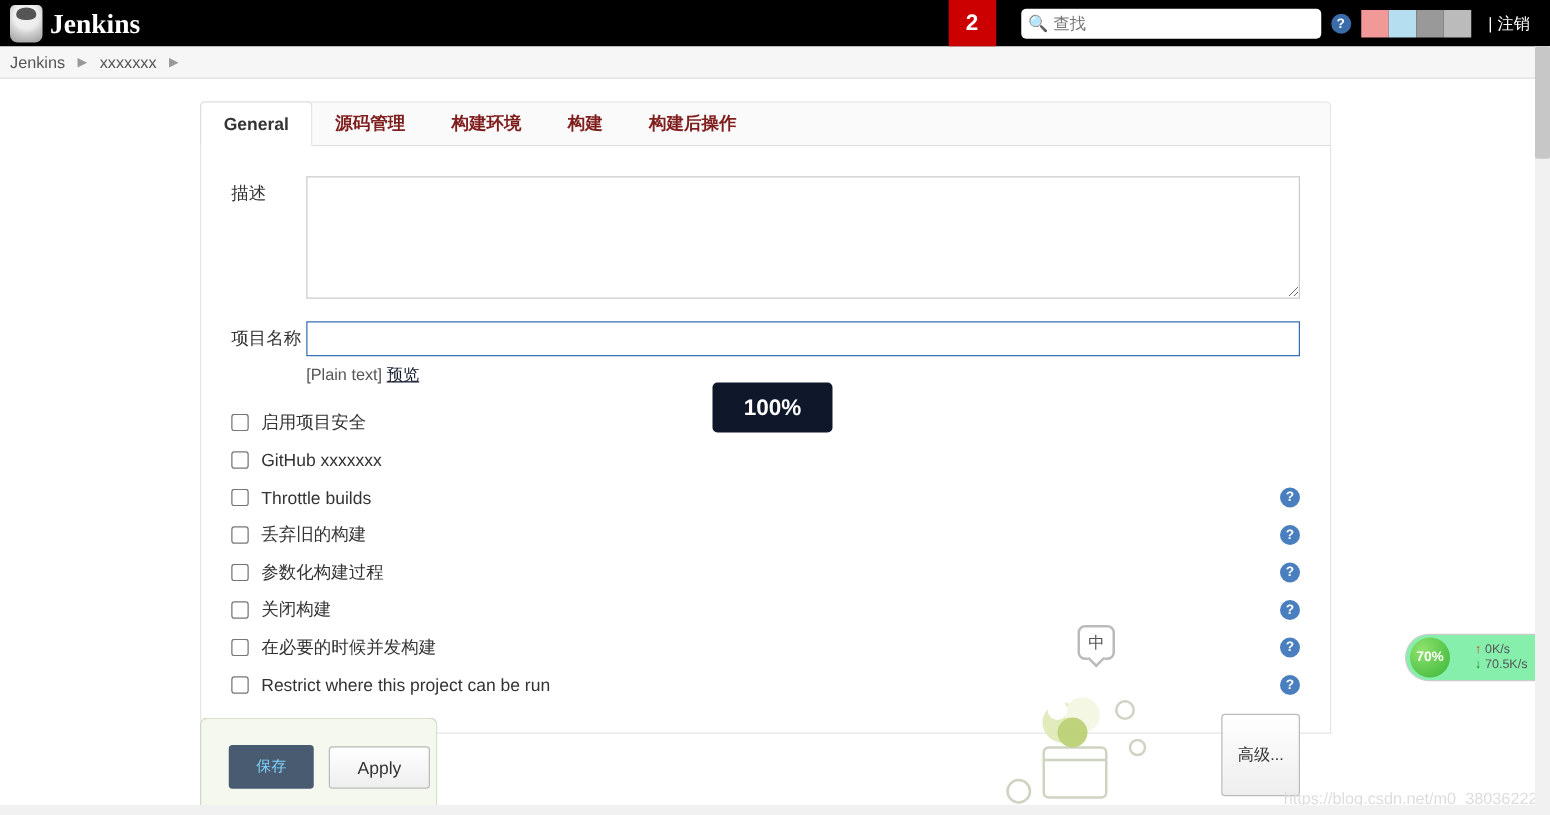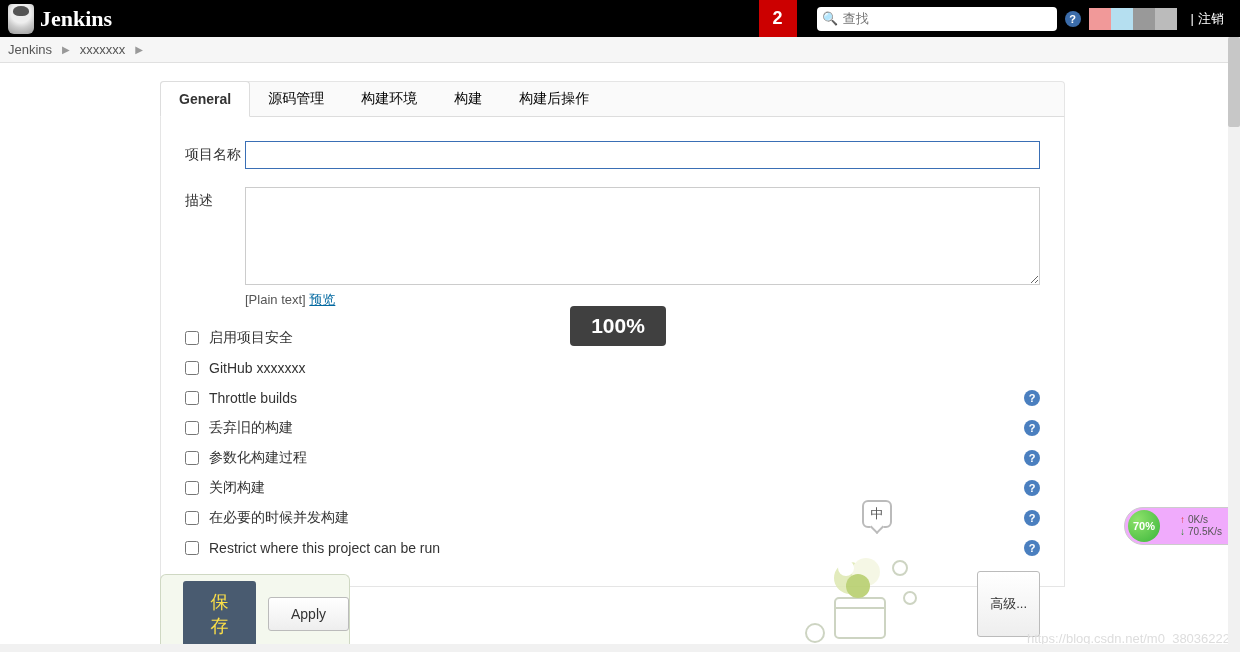--- a/index.html
+++ b/index.html
@@ -25,49 +25,49 @@
 
   
   .breadcrumb-bar { background:#f6f6f6; border-bottom:1px solid #e0e0e0; height:26px; display:flex; align-items:center; padding-left:8px; font-size:13px; }
   .breadcrumb-bar a { color:#555; text-decoration:none; }
   .bc-sep { color:#999; margin:0 10px; font-size:10px; }
 
   
   .content { padding: 18px 0 0 160px; }
   .panel { width: 905px; background:#fff; position:relative; }
   .tabs { display:flex; border-bottom:1px solid #ddd; background:#fafafa; height:36px; border-top:1px solid #e5e5e5; border-left:1px solid #e5e5e5; border-right:1px solid #e5e5e5; border-radius:4px 4px 0 0; }
-  .tab { padding:0 18px; display:flex; align-items:center; font-size:14px; color:#000000; cursor:pointer; border-right:1px solid transparent; }
+  .tab { padding:0 18px; display:flex; align-items:center; font-size:14px; color:#7f1d1d; cursor:pointer; border-right:1px solid transparent;font-weight:bold; }
   .tab.active { background:#fff; color:#333; font-weight:bold; border:1px solid #ddd; border-bottom:1px solid #fff; border-radius:4px 4px 0 0; margin-bottom:-1px; margin-top:-1px; margin-left:-1px; }
   .panel-body { border:1px solid #e5e5e5; border-top:none; padding:24px 24px 10px 24px; min-height:470px; }
 
   .row { display:flex; align-items:flex-start; margin-bottom:18px; }
   .row-label { width:60px; color:#333; font-size:14px; padding-top:5px; }
   .text-input { flex:1; border:1px solid #3a6fb5; height:28px; padding:0 6px; font-size:13px; outline:none; }
   .textarea { flex:1; border:1px solid #ccc; height:98px; padding:6px; font-size:13px; resize:both; outline:none; }
   .plain-hint { margin-left:60px; margin-top:-12px; margin-bottom:14px; font-size:13px; color:#555; }
-  .plain-hint a { color:#0369a1; }
+  .plain-hint a { color:#0f172a; }
 
   .chk-row { display:flex; align-items:center; height:30px; font-size:14px; color:#333; position:relative; }
   .chk-row input[type=checkbox]{ margin-right:10px; width:14px; height:14px; }
   .chk-help { position:absolute; right:0; }
 
   .help-icon { width:16px; height:16px; border-radius:50%; background:#4a7fbf; color:#fff; font-size:11px; font-weight:bold; display:flex; align-items:center; justify-content:center; cursor:pointer; }
 
   .adv-btn { float:right; margin-top:8px; background:linear-gradient(#fff,#eee); border:1px solid #bbb; border-radius:3px; padding:23px 12px; font-size:13px; color:#333; cursor:pointer; }
 
   
   .action-bar { position:absolute; left:160px; bottom:0; width:190px; height:78px; border:1px solid #cfd8c3; border-bottom:none; border-radius:6px 6px 0 0; background:#f4f8ee; display:flex; align-items:center; gap:12px; padding-left:22px; }
-  .btn-save { background:#495b70; color:#fde047; border:none; border-radius:3px; padding:9px 22px; font-size:18px; cursor:pointer; }
+  .btn-save { background:#495b70; color:#7dd3fc; border:none; border-radius:3px; padding:9px 22px; font-size:12px; cursor:pointer; }
   .btn-apply { background:linear-gradient(#fff,#eee); color:#333; border:1px solid #bbb; border-radius:3px; padding:8px 22px; font-size:14px; cursor:pointer; }
 
   
-  .pct-badge { position:absolute; left:570px; top:306px; background:#404040; color:#fff; font-weight:bold; font-size:21px; border-radius:4px; width:96px; height:40px; display:flex; align-items:center; justify-content:center; }
+  .pct-badge { position:absolute; left:570px; top:306px; background:#0f172a; color:#fff; font-weight:bold; font-size:18px; border-radius:4px; width:96px; height:40px; display:flex; align-items:center; justify-content:center; }
   .ime-bubble { position:absolute; left:862px; top:500px; width:30px; height:28px; border:2px solid #bbb; border-radius:6px; display:flex; align-items:center; justify-content:center; font-size:13px; color:#555; background:#fff; }
   .ime-bubble::after{content:""; position:absolute; bottom:-6px; left:8px; width:8px; height:8px; background:#fff; border-right:2px solid #bbb; border-bottom:2px solid #bbb; transform:rotate(45deg);}
-  .net-widget { position:absolute; right:0; top:507px; width:116px; height:38px; background:#f0abfc; border:1px solid #ccc; border-radius:19px 0 0 19px; display:flex; align-items:center; font-size:10px; }
+  .net-widget { position:absolute; right:0; top:507px; width:116px; height:38px; background:#86efac; border:1px solid #ccc; border-radius:19px 0 0 19px; display:flex; align-items:center; font-size:10px; }
   .net-circle { width:32px; height:32px; border-radius:50%; background:radial-gradient(circle at 30% 30%,#8ee26b,#3ab53a); color:#fff; font-size:11px; font-weight:bold; display:flex; align-items:center; justify-content:center; margin-left:3px; }
   .net-rows { margin-left:20px; color:#555; line-height:12px; }
   .net-rows .up::before{content:"↑"; color:#d33; margin-right:3px;}
   .net-rows .dn::before{content:"↓"; color:#2a8a2a; margin-right:3px;}
   .net-dot{ width:14px; height:14px; border-radius:50%; background:#2f7fe0; margin-left:auto; margin-right:-6px; position:relative;}
   .net-dot::after{content:""; position:absolute; top:-2px; right:-2px; width:6px; height:6px; border-radius:50%; background:#d33;}
   .watermark { position:absolute; right:10px; bottom:6px; color:#ddd; font-size:13px; }
   .scrollbar-v { position:absolute; right:0; top:37px; bottom:0; width:12px; background:#f1f1f1;}
   .scrollbar-thumb{ position:absolute; top:0; width:12px; height:90px; background:#c7c7c7; border-radius:2px;}
   .scrollbar-h { position:absolute; left:0; right:12px; bottom:0; height:8px; background:#f1f1f1; }
@@ -110,26 +110,26 @@
   <div class="panel">
     <div class="tabs">
       <div class="tab active">General</div>
       <div class="tab">源码管理</div>
       <div class="tab">构建环境</div>
       <div class="tab">构建</div>
       <div class="tab">构建后操作</div>
     </div>
     <div class="panel-body">
       <div class="row">
+        <div class="row-label">描述</div>
+        <textarea class="textarea" style=""></textarea>
+      </div>
+      <div class="row">
         <div class="row-label">项目名称</div>
         <input class="text-input" value="" style="">
-      </div>
-      <div class="row">
-        <div class="row-label">描述</div>
-        <textarea class="textarea" style=""></textarea>
       </div>
       <div class="plain-hint">
         <span>[Plain text]</span>
         <a href="#">预览</a>
       </div>
 
       <div class="chk-row">
         <input type="checkbox" style="">
         <span>启用项目安全</span>
       </div>

